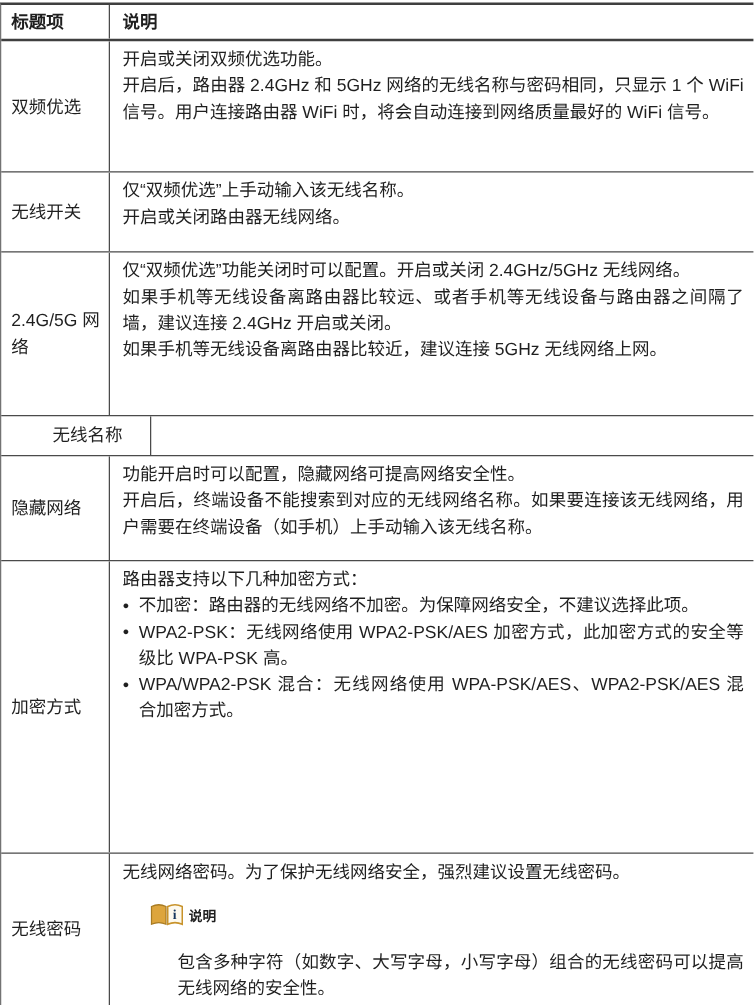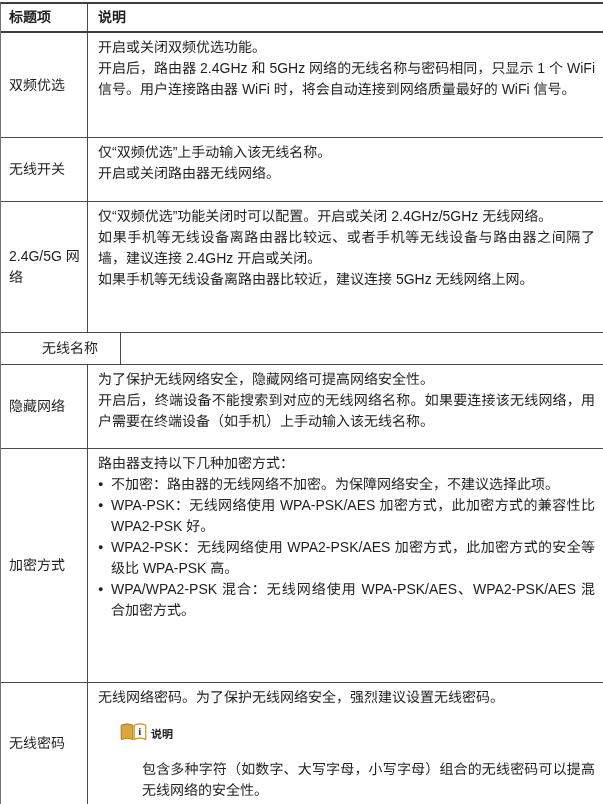--- a/index.html
+++ b/index.html
@@ -141,32 +141,31 @@
       </div>
     </div>
 
     <div class="row h-r4">
       <div class="col1">无线名称</div>
     </div>
 
     <div class="row h-r5">
       <div class="col1">隐藏网络</div>
       <div class="col2">
-        <p class="para">为了保护无线网络安全，隐藏网络可提高网络安全性。</p>
+        <p class="para">功能开启时可以配置，隐藏网络可提高网络安全性。</p>
         <p class="para">开启后，终端设备不能搜索到对应的无线网络名称。如果要连接该无线网络，用户需要在终端设备（如手机）上手动输入该无线名称。</p>
       </div>
     </div>
 
     <div class="row h-r6">
       <div class="col1">加密方式</div>
       <div class="col2">
         <p class="para">路由器支持以下几种加密方式：</p>
         <ul class="bullets">
           <li class="bullet">不加密：路由器的无线网络不加密。为保障网络安全，不建议选择此项。</li>
-          <li class="bullet">WPA-PSK：无线网络使用 WPA-PSK/AES 加密方式，此加密方式的兼容性比 WPA2-PSK 好。</li>
           <li class="bullet">WPA2-PSK：无线网络使用 WPA2-PSK/AES 加密方式，此加密方式的安全等级比 WPA-PSK 高。</li>
           <li class="bullet">WPA/WPA2-PSK 混合：无线网络使用 WPA-PSK/AES、WPA2-PSK/AES 混合加密方式。</li>
         </ul>
       </div>
     </div>
 
     <div class="row h-r7">
       <div class="col1">无线密码</div>
       <div class="col2">
         <p class="para">无线网络密码。为了保护无线网络安全，强烈建议设置无线密码。</p>

